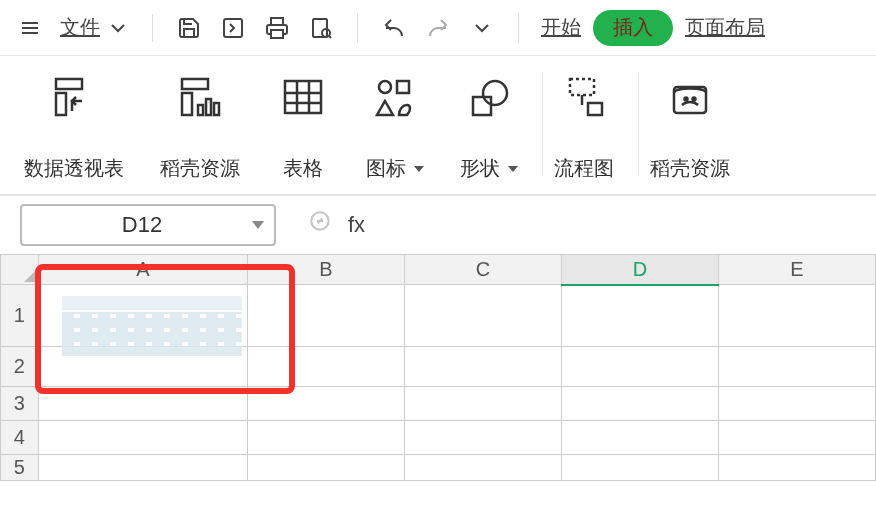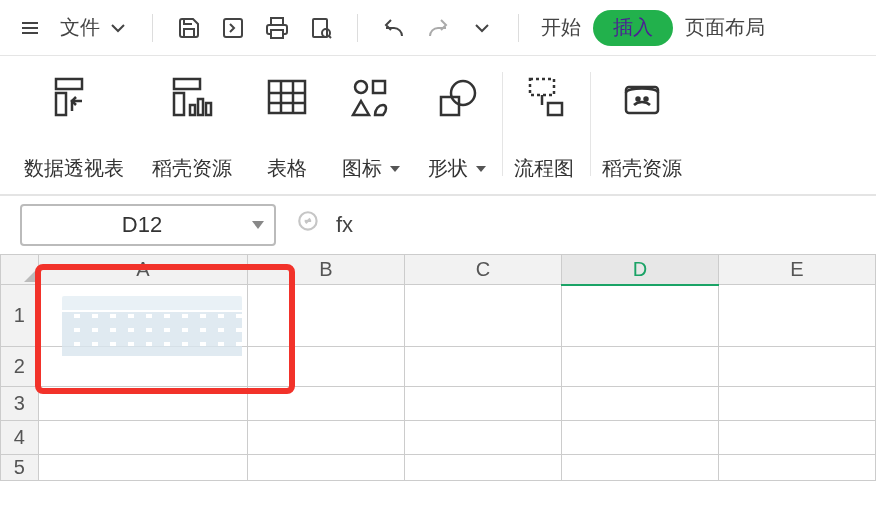--- a/index.html
+++ b/index.html
@@ -27,43 +27,43 @@
     align-items: center;
     justify-content: center;
     height: 36px;
     min-width: 36px;
     padding: 0 6px;
     border-radius: 4px;
     color: #444;
     cursor: pointer;
   }
   .tb-btn svg { width: 24px; height: 24px; }
-  .tb-text { font-size: 20px; padding: 0 4px; }
+  .tb-text { font-size: 20px; padding: 0 4px; text-decoration: underline; }
   .tb-sep {
     width: 1px; height: 28px; background: #ddd;
     margin: 0 10px;
   }
   .pill {
     background: #22b14c;
-    color: #4c1d95;
+    color: #7f1d1d;
     border-radius: 999px;
     height: 36px;
     padding: 0 20px;
     display: inline-flex;
     align-items: center;
     font-size: 20px;
   }
 
   
   .ribbon {
     height: 140px;
     display: flex;
     align-items: stretch;
     padding: 8px 12px 0 12px;
-    gap: 4px;
+    gap: 12px;
     border-bottom: 2px solid #e4e4e4;
   }
   .rgrp {
     display: flex;
     flex-direction: column;
     align-items: center;
     justify-content: space-between;
     padding: 6px 12px 12px 12px;
     position: relative;
   }
@@ -99,21 +99,21 @@
     border-top: 6px solid #555;
     margin-left: 4px;
   }
 
   
   .fbar {
     height: 58px;
     display: flex;
     align-items: center;
     padding: 0 20px;
-    gap: 20px;
+    gap: 32px;
   }
   .namebox {
     width: 256px; height: 42px;
     border: 2px solid #bbb;
     border-radius: 4px;
     display: flex; align-items: center;
     padding: 0 10px;
     font-size: 22px;
   }
   .namebox .nb-text { flex: 1; text-align: center; }

